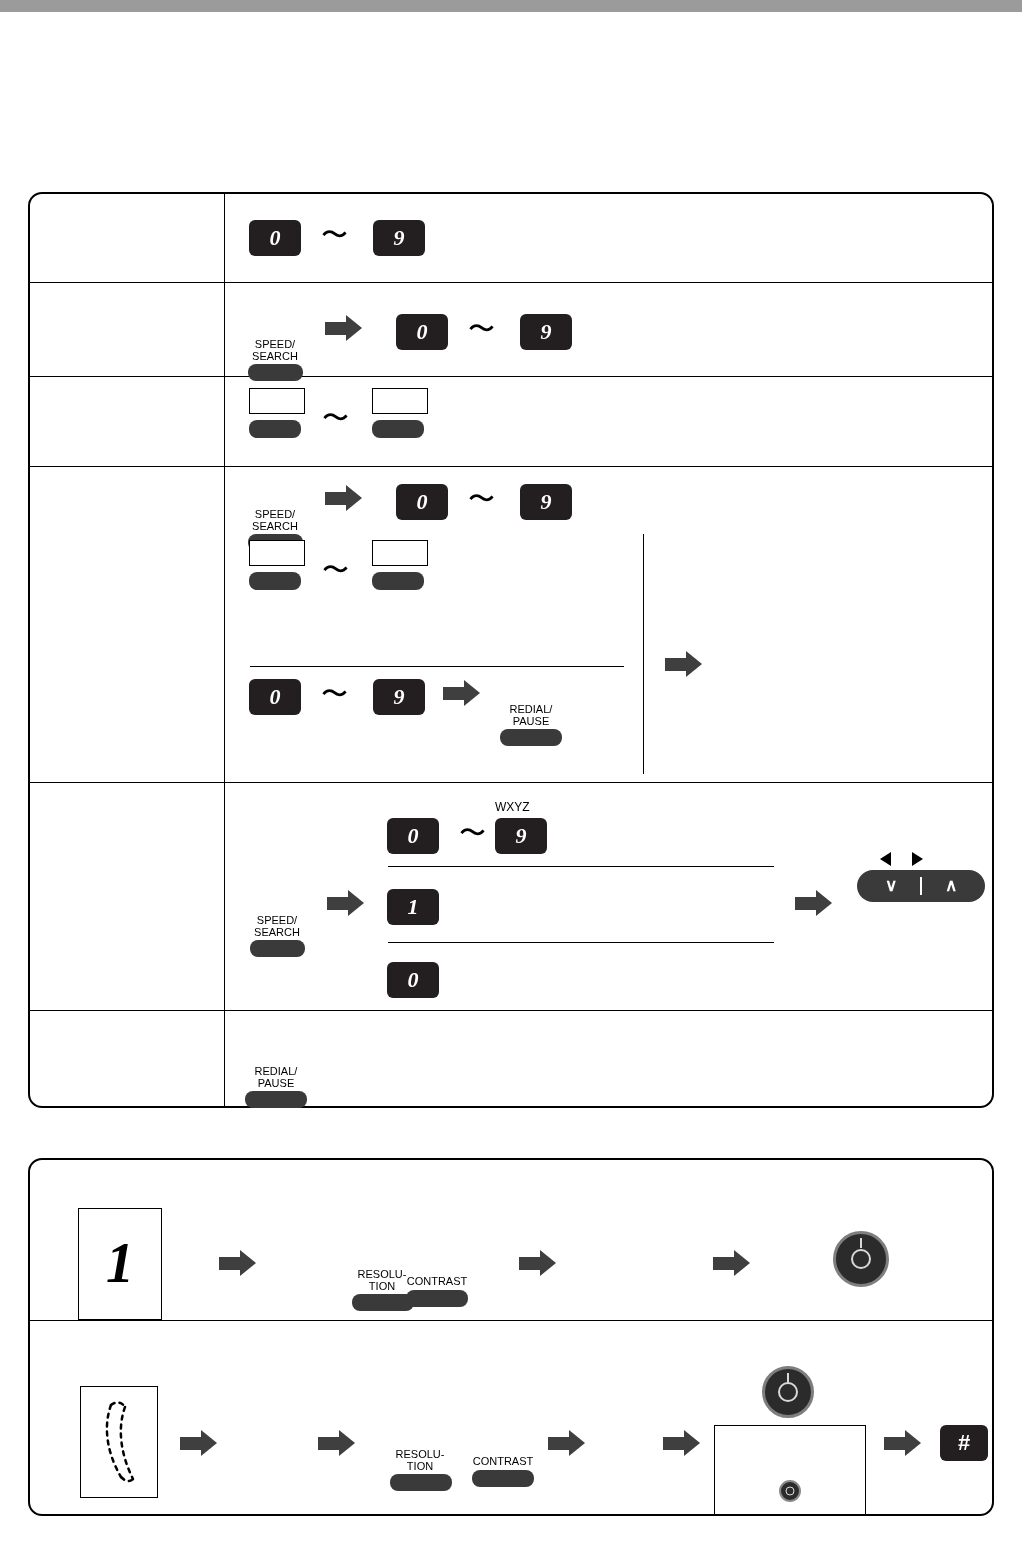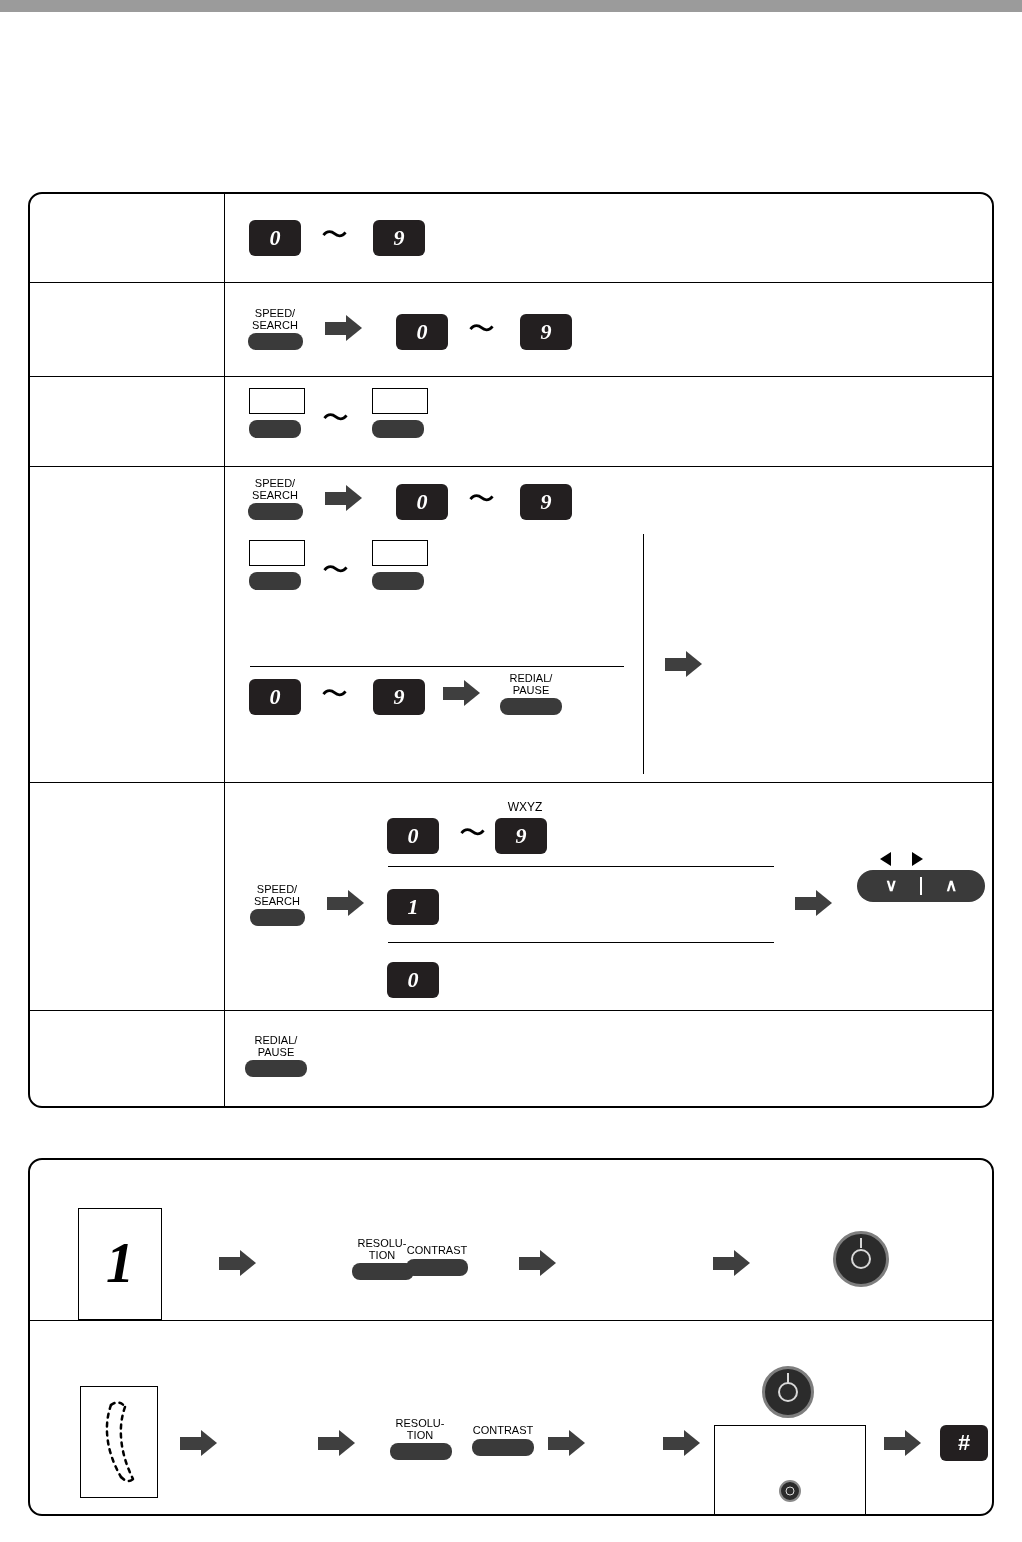--- a/index.html
+++ b/index.html
@@ -49,21 +49,21 @@
     width:48px;height:36px;
     background:#231f20;
     border-radius:6px;
     color:#fff;
     font-weight:bold;
     font-size:22px;
     text-align:center;
     line-height:36px;
   }
   
-  .softkey{position:absolute;}
+  .softkey{position:absolute;margin-top:31px;}
   .softkey .lbl{
     font-size:11px;line-height:11.5px;color:#000;text-align:center;
     font-family:"Liberation Sans", sans-serif;
     letter-spacing:0px;
     white-space:pre;
   }
   .softkey .pad{
     margin:2px auto 0 auto;
     width:55px;height:17px;
     background:#3a3a3a;
@@ -120,21 +120,21 @@
     position:absolute;top:6px;font-size:17px;color:#fff;font-weight:bold;line-height:20px;
   }
   .rocker .bar{
     position:absolute;left:63px;top:7px;width:2px;height:18px;background:#fff;
   }
   .tri{position:absolute;width:0;height:0;}
   .tri.left{border-top:7px solid transparent;border-bottom:7px solid transparent;border-right:11px solid #000;}
   .tri.right{border-top:7px solid transparent;border-bottom:7px solid transparent;border-left:11px solid #000;}
   
   .caption{
-    position:absolute;font-size:12px;color:#000;text-align:center;
+    position:absolute;font-size:12px;color:#000;
   }
   
   .docbox{
     position:absolute;border:1px solid #000;background:#fff;box-sizing:border-box;
   }
   .docbox .one{
     font-family:"Liberation Serif", serif;
     font-style:italic;font-weight:bold;
     font-size:56px;
     text-align:center;

